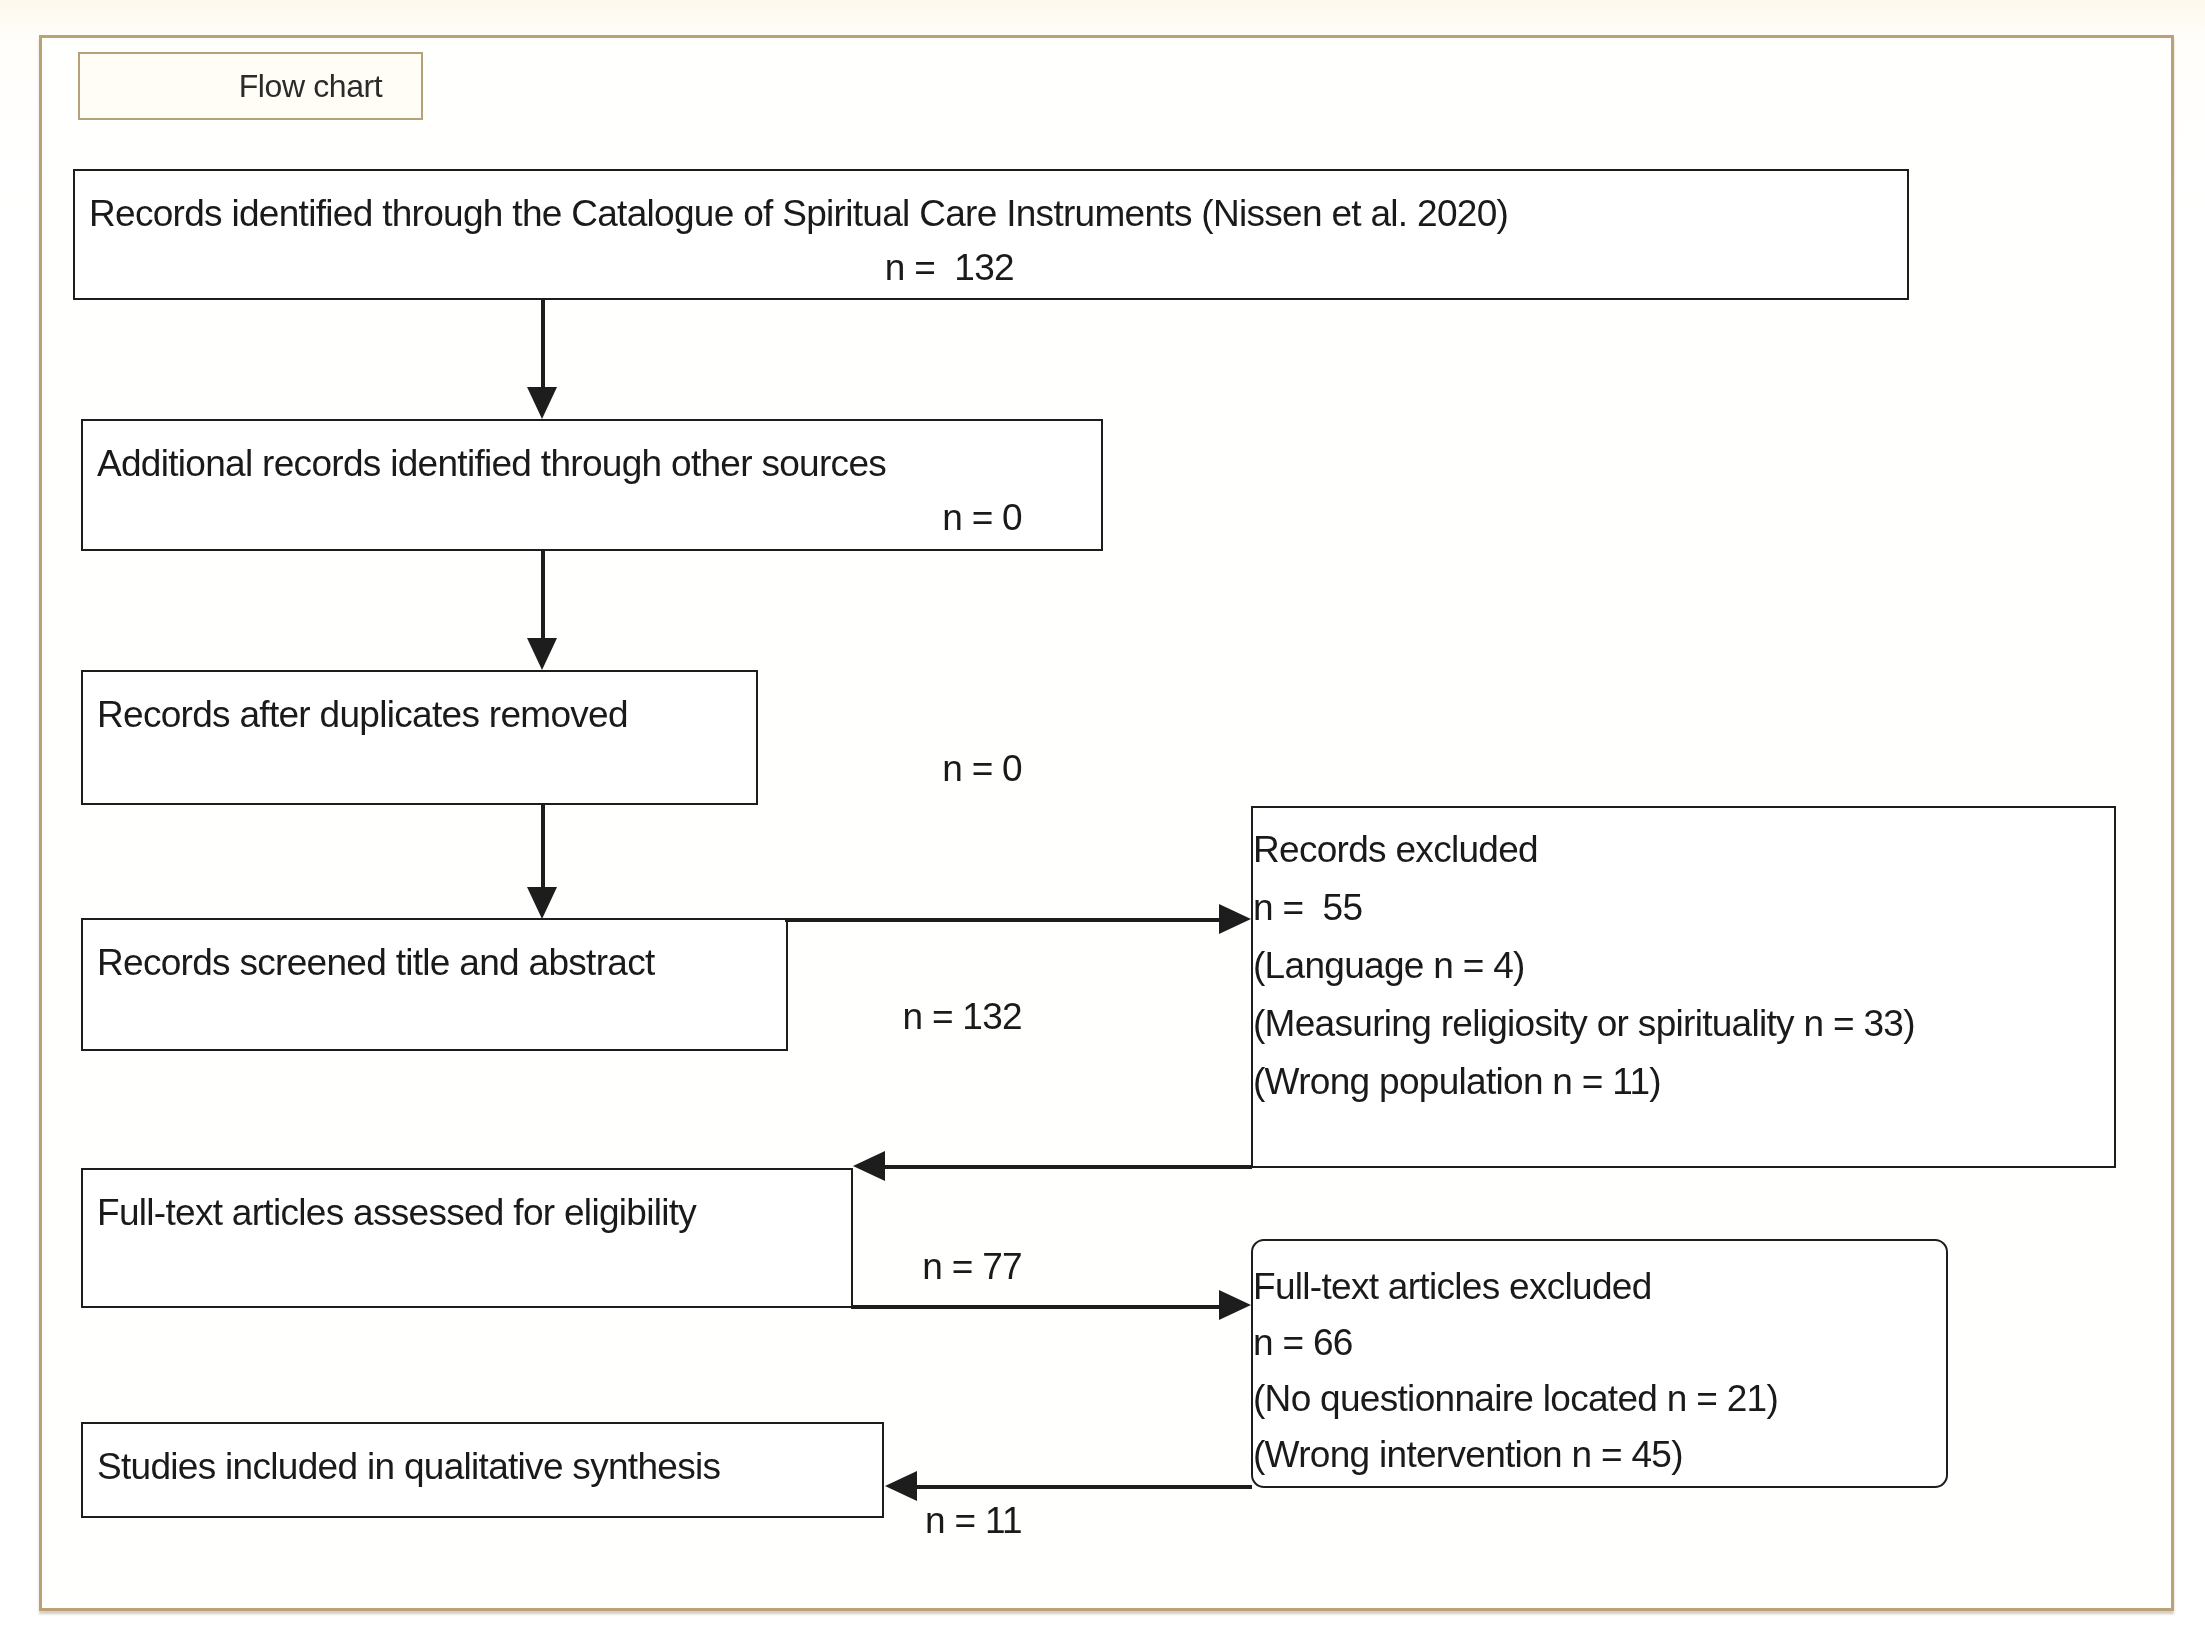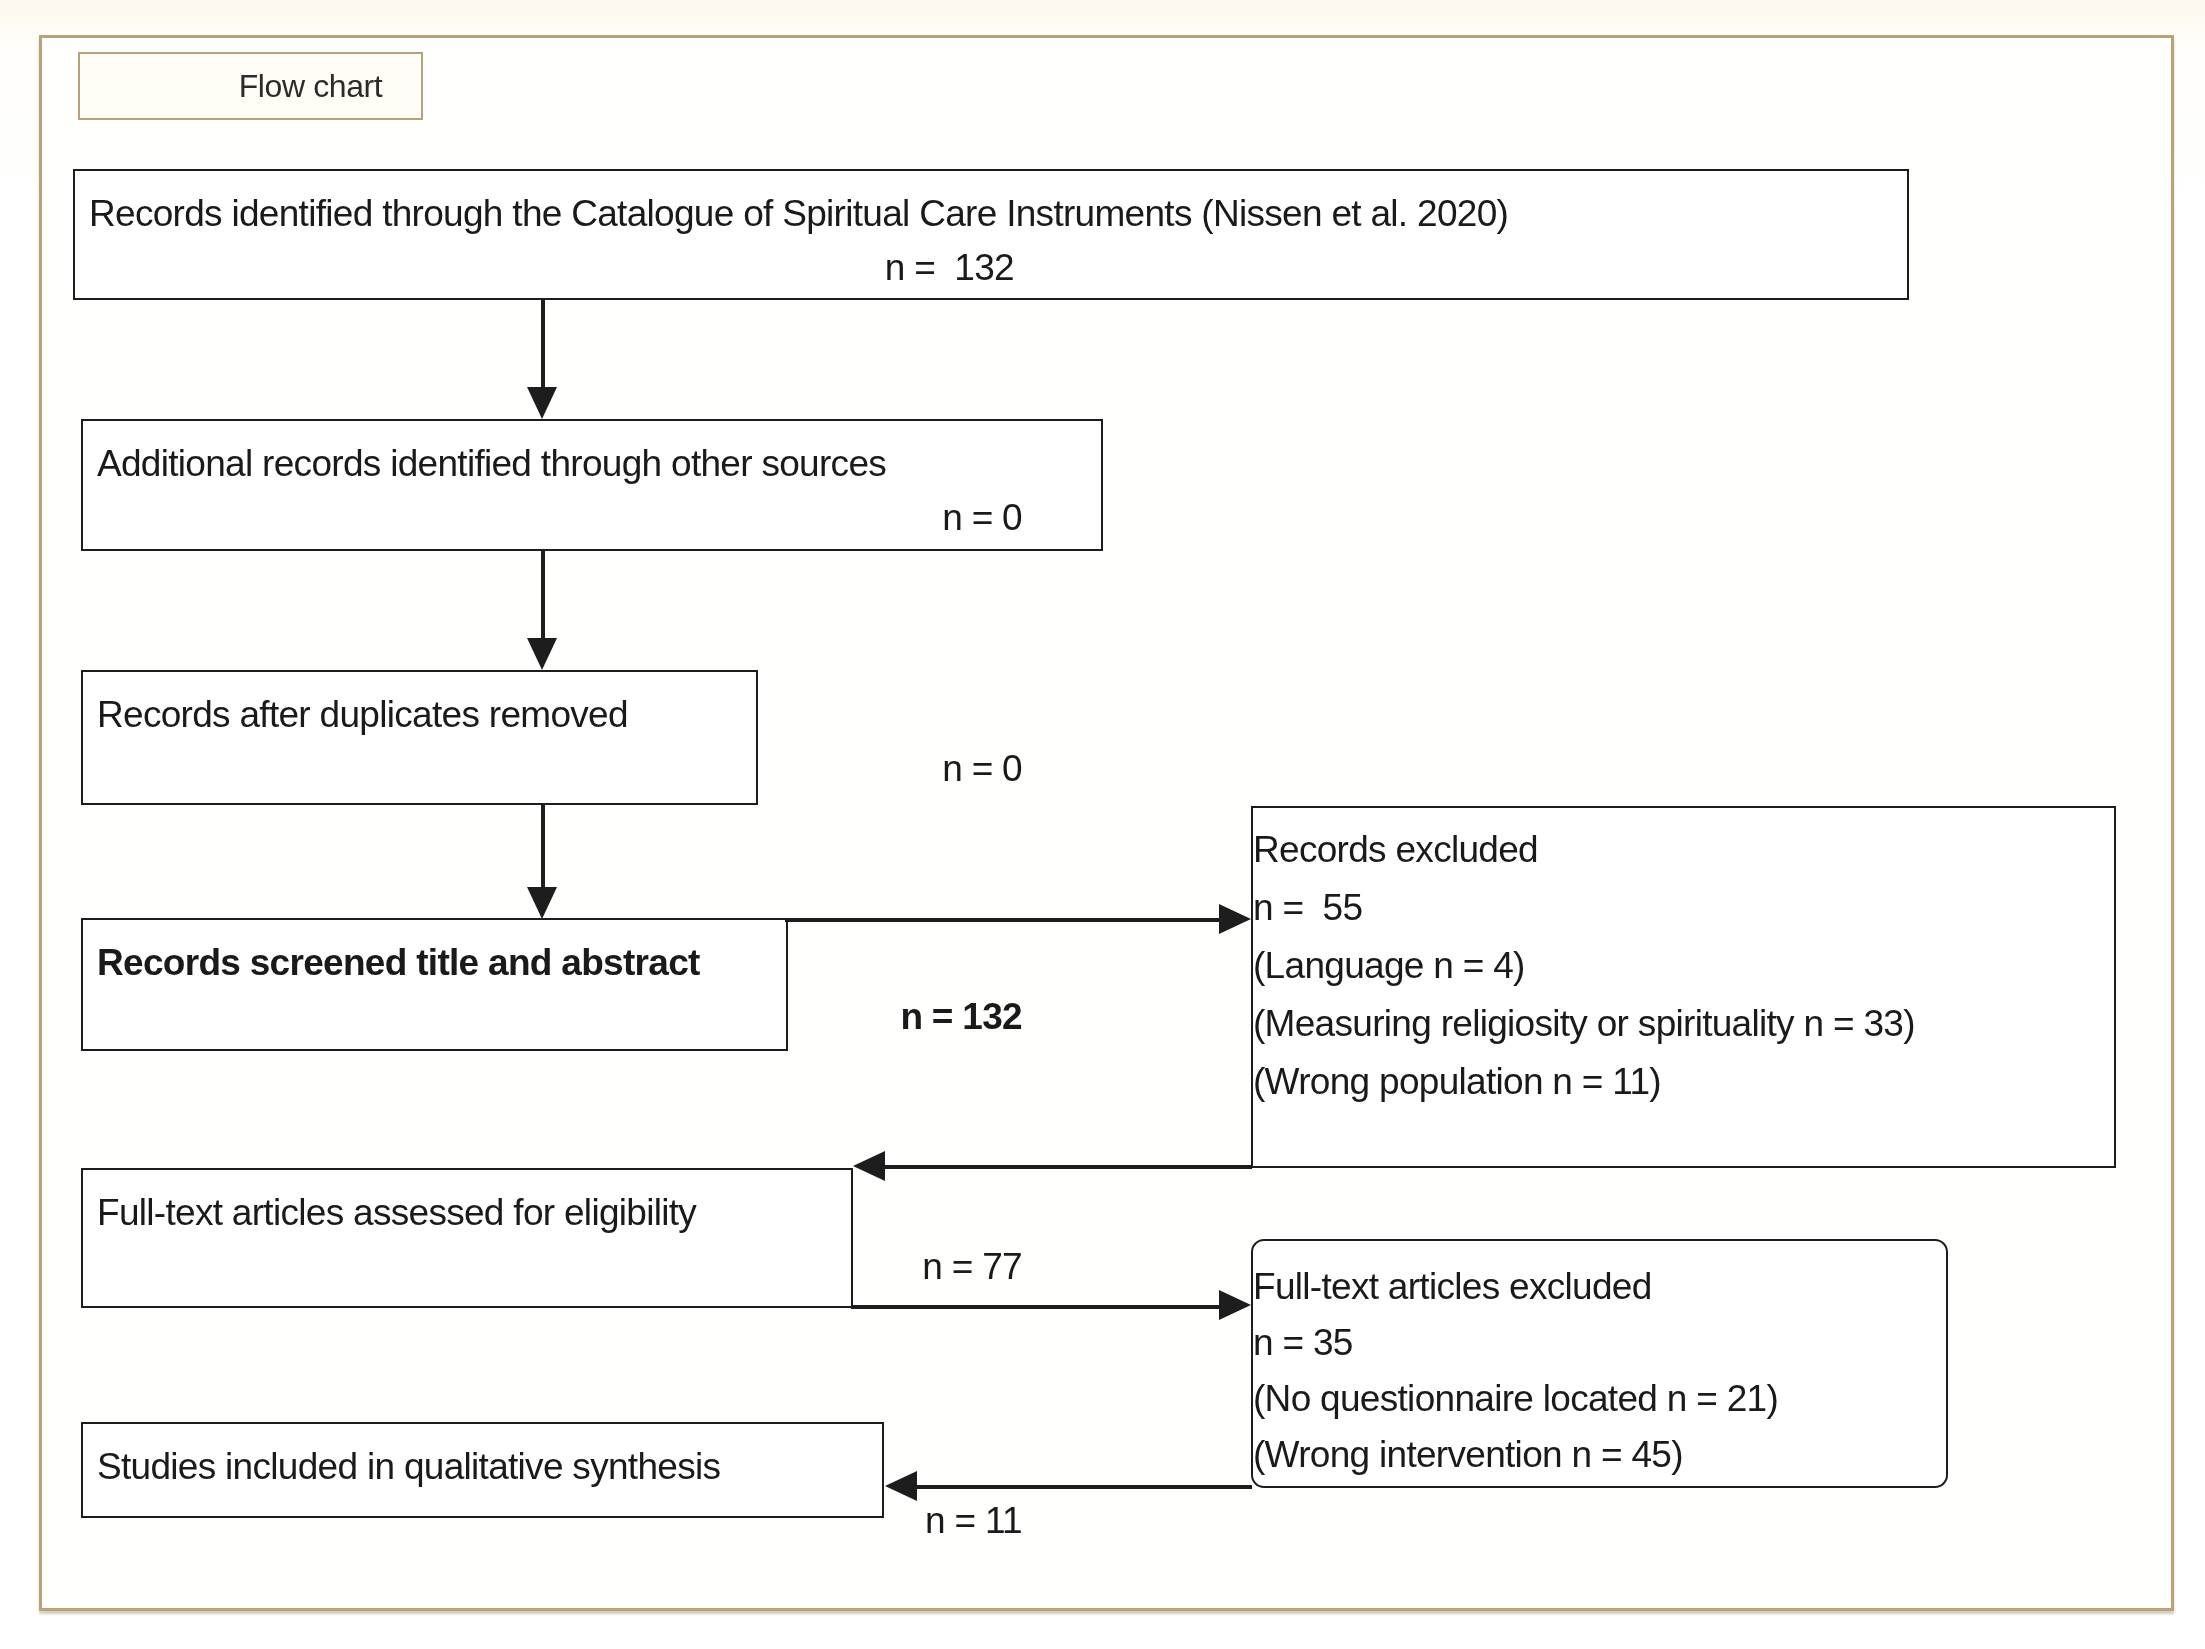--- a/index.html
+++ b/index.html
@@ -49,21 +49,21 @@
   .hl{height:3.5px;}
   .tri{position:absolute;width:0;height:0;}
   .tri-down{border-left:15.5px solid transparent;border-right:15.5px solid transparent;border-top:32px solid var(--box_border,#1d1d1d);}
   .tri-right{border-top:15.5px solid transparent;border-bottom:15.5px solid transparent;border-left:32px solid var(--box_border,#1d1d1d);}
   .tri-left{border-top:15.5px solid transparent;border-bottom:15.5px solid transparent;border-right:32px solid var(--box_border,#1d1d1d);}
 
   
   #identified-box{left:73px;top:169px;width:1836px;height:131px;}
   #additional-box{left:81px;top:419px;width:1022px;height:132px;}
   #dedup-box{left:81px;top:670px;width:677px;height:135px;}
-  #screened-box{left:81px;top:918px;width:707px;height:133px;font-weight:bold;}
+  #screened-box{left:81px;top:918px;width:707px;height:133px;}
   #fulltext-box{left:81px;top:1168px;width:772px;height:140px;}
   #included-box{left:81px;top:1422px;width:803px;height:96px;}
   
   #records-excluded-box{left:1251px;top:806px;width:865px;height:362px;}
   #fulltext-excluded-box{left:1251px;top:1239px;width:697px;height:249px;}
 </style>
 </head>
 <body>
 
 <div class="frame"></div>
@@ -105,21 +105,21 @@
 <div class="xbox" id="records-excluded-box">
   <div class="cline">Records excluded</div>
   <div class="cline">n =  55</div>
   <div class="cline">(Language n = 4)</div>
   <div class="cline">(Measuring religiosity or spirituality n = 33)</div>
   <div class="cline">(Wrong population n = 11)</div>
 </div>
 
 <div class="xbox" id="fulltext-excluded-box">
   <div class="cline">Full-text articles excluded</div>
-  <div class="cline">n = 35</div>
+  <div class="cline">n = 66</div>
   <div class="cline">(No questionnaire located n = 21)</div>
   <div class="cline">(Wrong intervention n = 45)</div>
 </div>
 
 <div class="vl" style="left:541px;top:300px;height:88px;"></div>
 <div class="tri tri-down" style="left:527px;top:387px;"></div>
 
 <div class="vl" style="left:541px;top:551px;height:89px;"></div>
 <div class="tri tri-down" style="left:527px;top:638px;"></div>
 

